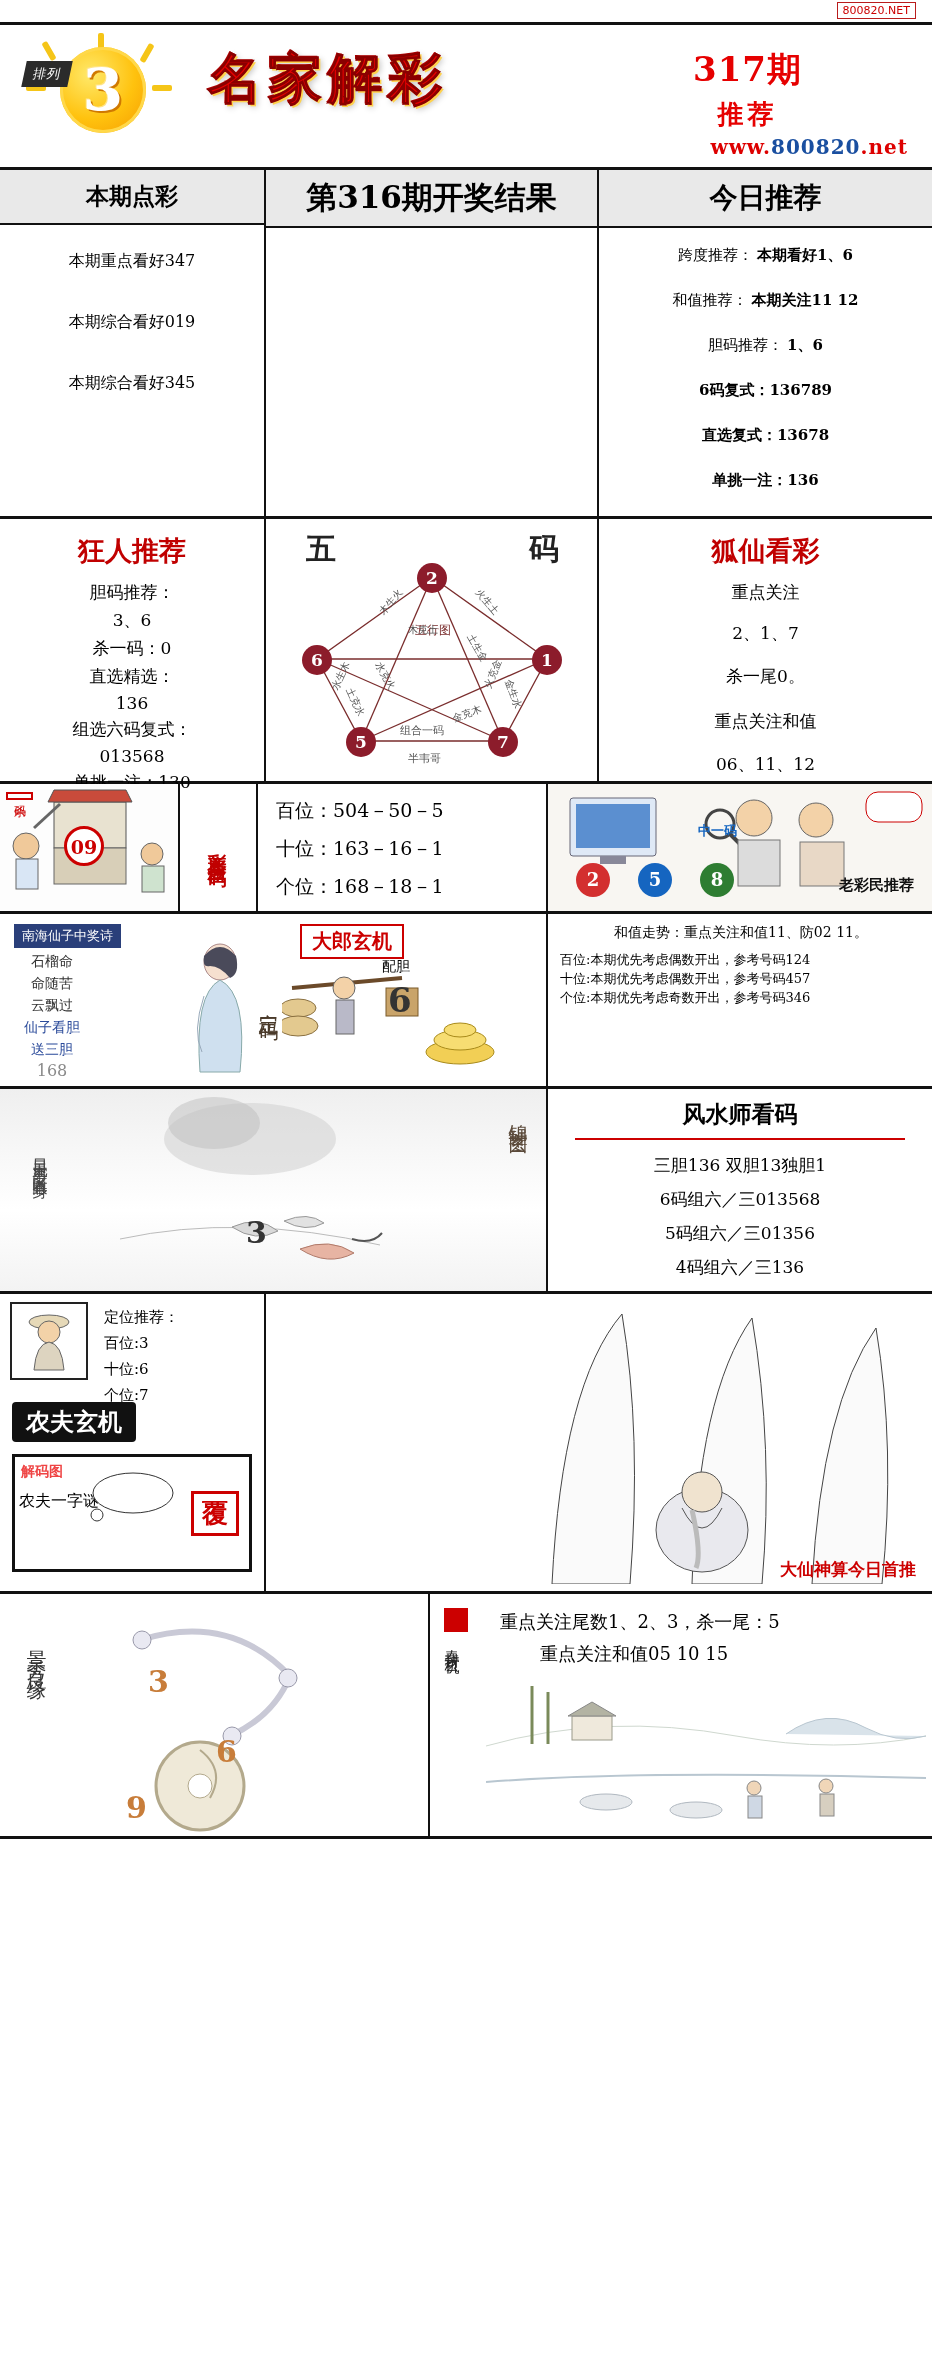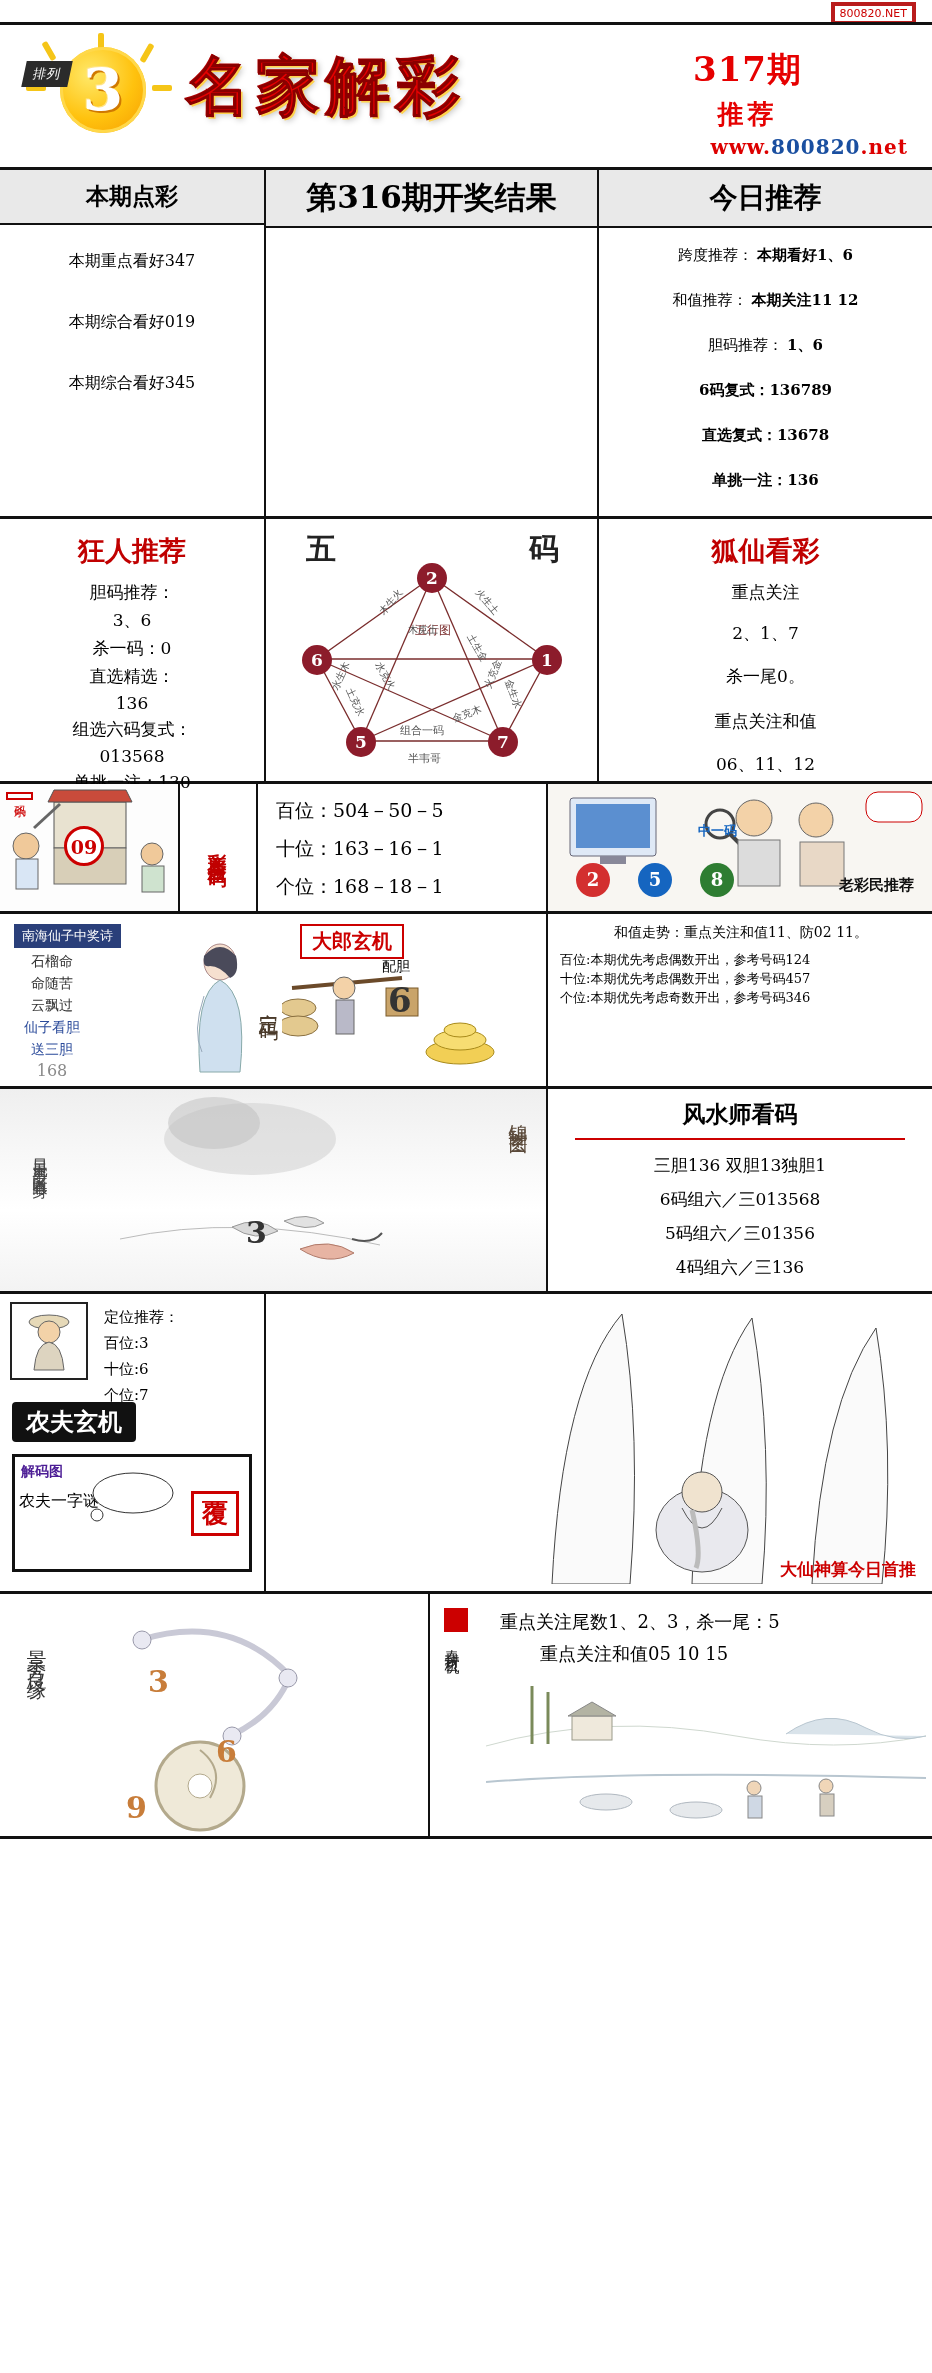--- a/index.html
+++ b/index.html
@@ -17,21 +17,21 @@
   }
   
   .top-tag-row {
     height: 22px;
     position: relative;
   }
   .top-tag {
     position: absolute;
     right: 16px;
     top: 2px;
-    border: 4px solid #b91c1c;
+    border: 1px solid #b91c1c;
     color: #c00;
     font-size: 11px;
     padding: 1px 5px;
     background: #fff;
   }
   
   .banner {
     position: relative;
     height: 148px;
     border-top: 3px solid #111;
@@ -80,23 +80,23 @@
     background: #2b2b2b;
     color: #fff;
     font-size: 13px;
     line-height: 26px;
     text-align: center;
     transform: skewX(-12deg);
     letter-spacing: 1px;
   }
   .banner-title {
     position: absolute;
-    left: 186px;
+    left: 208px;
     top: 18px;
-    font-size: 64px;
+    font-size: 54px;
     font-weight: bold;
     font-family: Liberation Sans, sans-serif;
     color: #e60000;
     letter-spacing: 6px;
     text-shadow:
       2px 2px 0 #ffd24d,
       -1px -1px 0 #b30000,
       3px 3px 6px rgba(0,0,0,.25);
     -webkit-text-stroke: 1px #8a0000;
   }
@@ -311,21 +311,21 @@
   .nongfu {
     position:absolute; left:12px; top:108px;
     background:#111; color:#fff; font-size:24px; font-weight:bold;
     padding:4px 14px; border-radius:4px; font-family:"DejaVu Serif",serif;
   }
   .jiemi-box {
     position:absolute; left:12px; top:160px; width:240px; height:118px;
     border:3px solid #111;
   }
   .jiemi-label {
-    position:absolute; left:6px; top:6px; font-size:14px; color:#4c1d95; font-weight:bold;
+    position:absolute; left:6px; top:6px; font-size:14px; color:#ef4444; font-weight:bold;
     font-family:"DejaVu Serif",serif;
   }
   .nongfu-riddle {
     position:absolute; left:4px; top:34px; font-size:16px; line-height:20px;
     font-family:"DejaVu Serif",serif;
   }
   .fu-stamp {
     position:absolute; right:10px; top:34px;
     border:3px solid #c00; color:#c00; font-size:26px; font-weight:bold;
     padding:2px 8px; font-family:"DejaVu Serif",serif;

